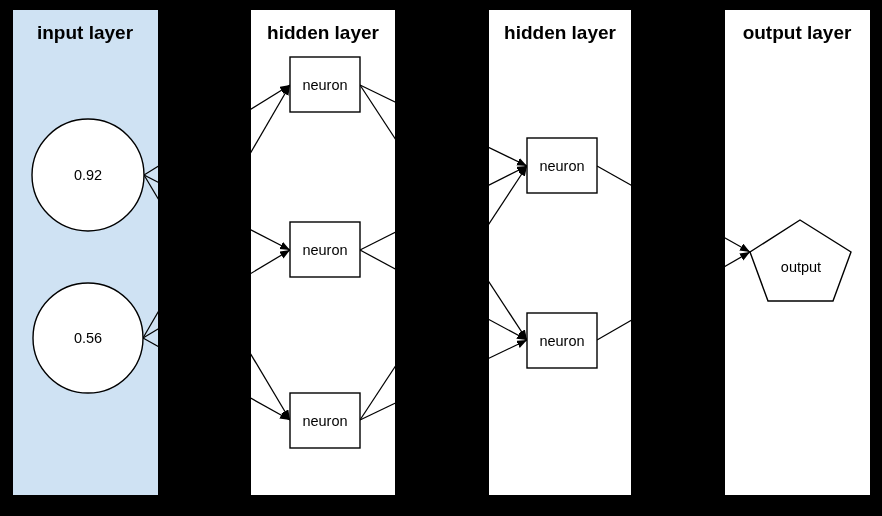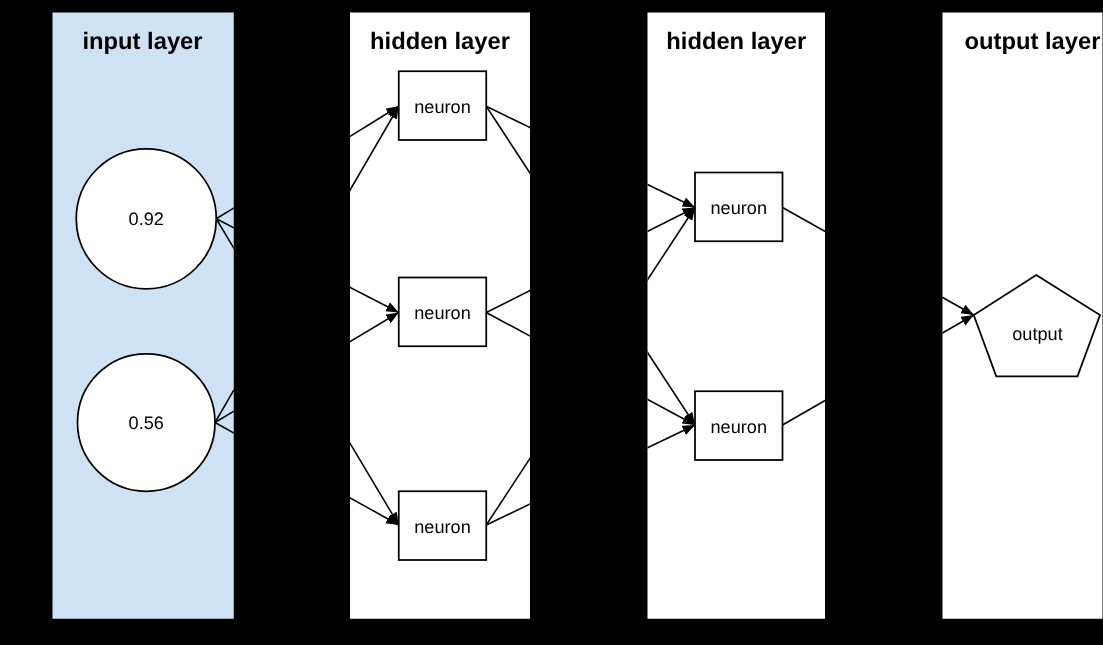--- a/index.html
+++ b/index.html
@@ -8,21 +8,20 @@
     width: 882px;
     height: 516px;
     background: #000000;
     overflow: hidden;
     font-family: "Liberation Sans", sans-serif;
   }
   #canvas-wrap {
     position: relative;
     width: 786px;
     height: 516px;
-    padding-left: 29px;
   }
   svg { display: block; }
   .layer-title {
     font-family: "Liberation Sans", sans-serif;
     font-size: 19px;
     font-weight: bold;
     fill: #000000;
   }
   .node-label {
     font-family: "Liberation Sans", sans-serif;

